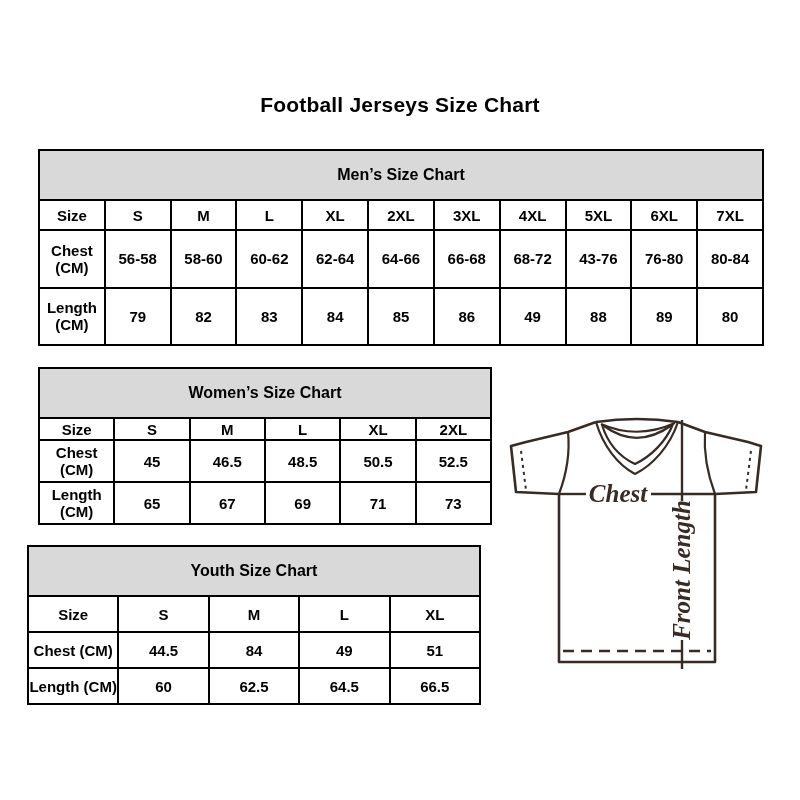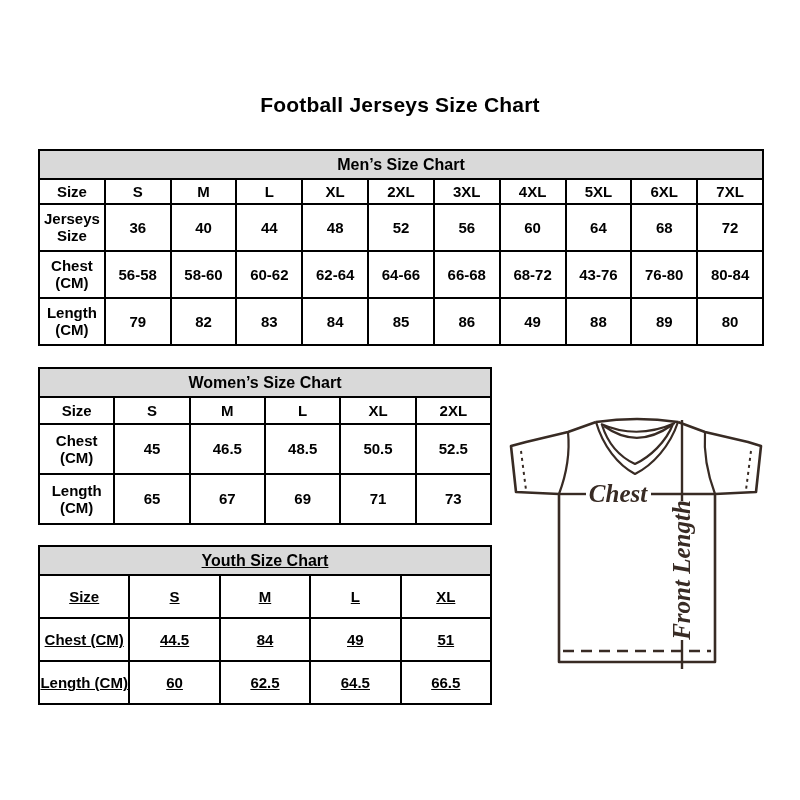--- a/index.html
+++ b/index.html
@@ -42,26 +42,26 @@
     vertical-align: middle;
     font-weight: bold;
     padding: 0;
     font-size: 15px;
     overflow: hidden;
   }
   table.size-table th {
     background: var(--header-bg, #d9d9d9);
     font-size: 16px;
   }
-  table.size-table thead tr { height: 29px; margin-top: 40px; }
+  table.size-table thead tr { height: 50px; margin-top: 40px; }
   table.size-table td:first-child { width: 111px; margin-top: 24px; }
 
   #table-mens   { left: 38px; top: 149px; width: 726px; height: 197px; }
   #table-womens { left: 38px; top: 367px; width: 454px; height: 158px; }
-  #table-youth  { left: 38px; top: 545px; width: 454px; height: 160px; text-decoration: underline; }
+  #table-youth  { left: 27px; top: 545px; width: 454px; height: 160px; }
 
   .jersey-diagram {
     position: absolute;
     left: 498px;
     top: 404px;
     width: 280px;
     height: 280px;
     color: var(--diagram-line, #382b24);
   }
   .jersey-diagram path,
@@ -104,33 +104,20 @@
         <td>L</td>
         <td>XL</td>
         <td>2XL</td>
         <td>3XL</td>
         <td>4XL</td>
         <td>5XL</td>
         <td>6XL</td>
         <td>7XL</td>
       </tr>
       <tr>
-        <td>Jerseys Size</td>
-        <td>36</td>
-        <td>40</td>
-        <td>44</td>
-        <td>48</td>
-        <td>52</td>
-        <td>56</td>
-        <td>60</td>
-        <td>64</td>
-        <td>68</td>
-        <td>72</td>
-      </tr>
-      <tr>
         <td>Chest (CM)</td>
         <td>56-58</td>
         <td>58-60</td>
         <td>60-62</td>
         <td>62-64</td>
         <td>64-66</td>
         <td>66-68</td>
         <td>68-72</td>
         <td>43-76</td>
         <td>76-80</td>

